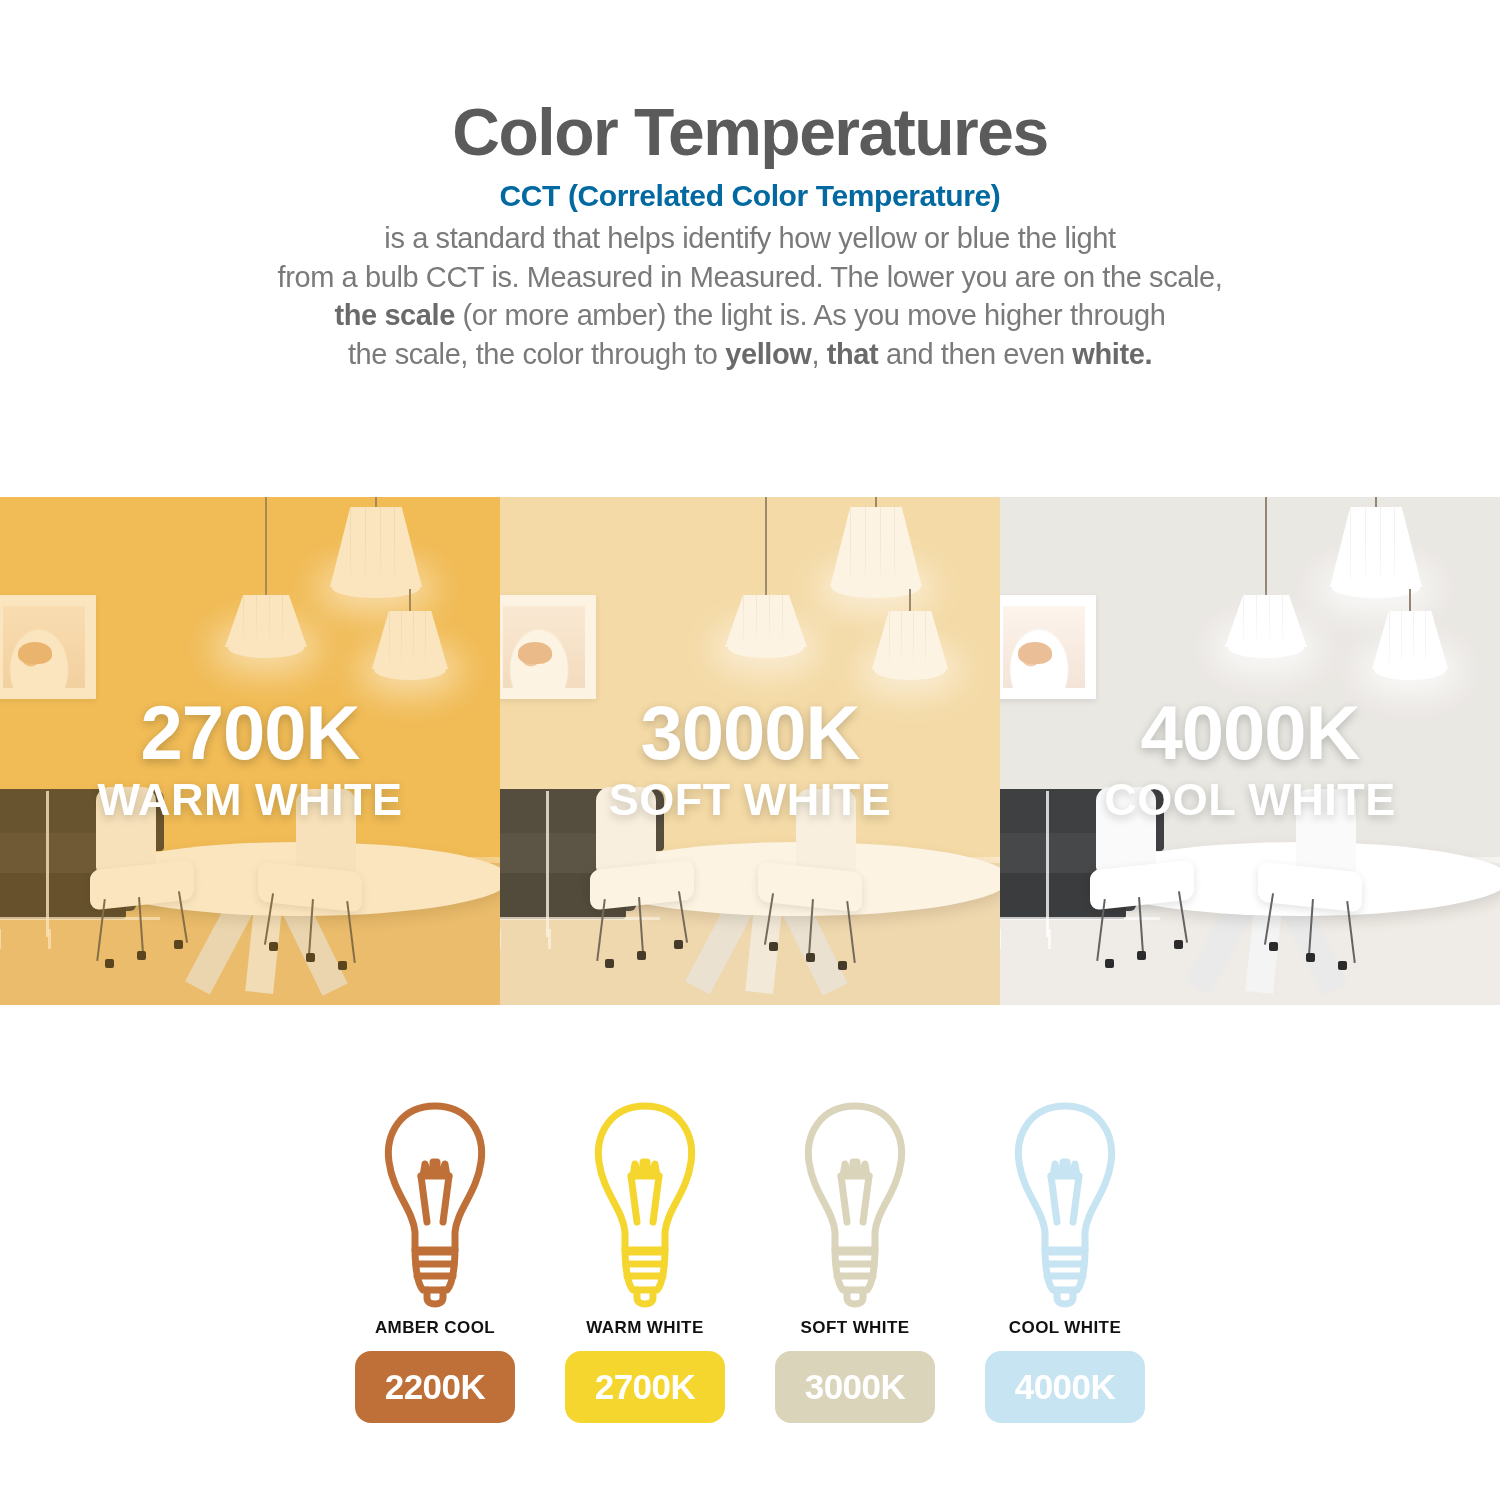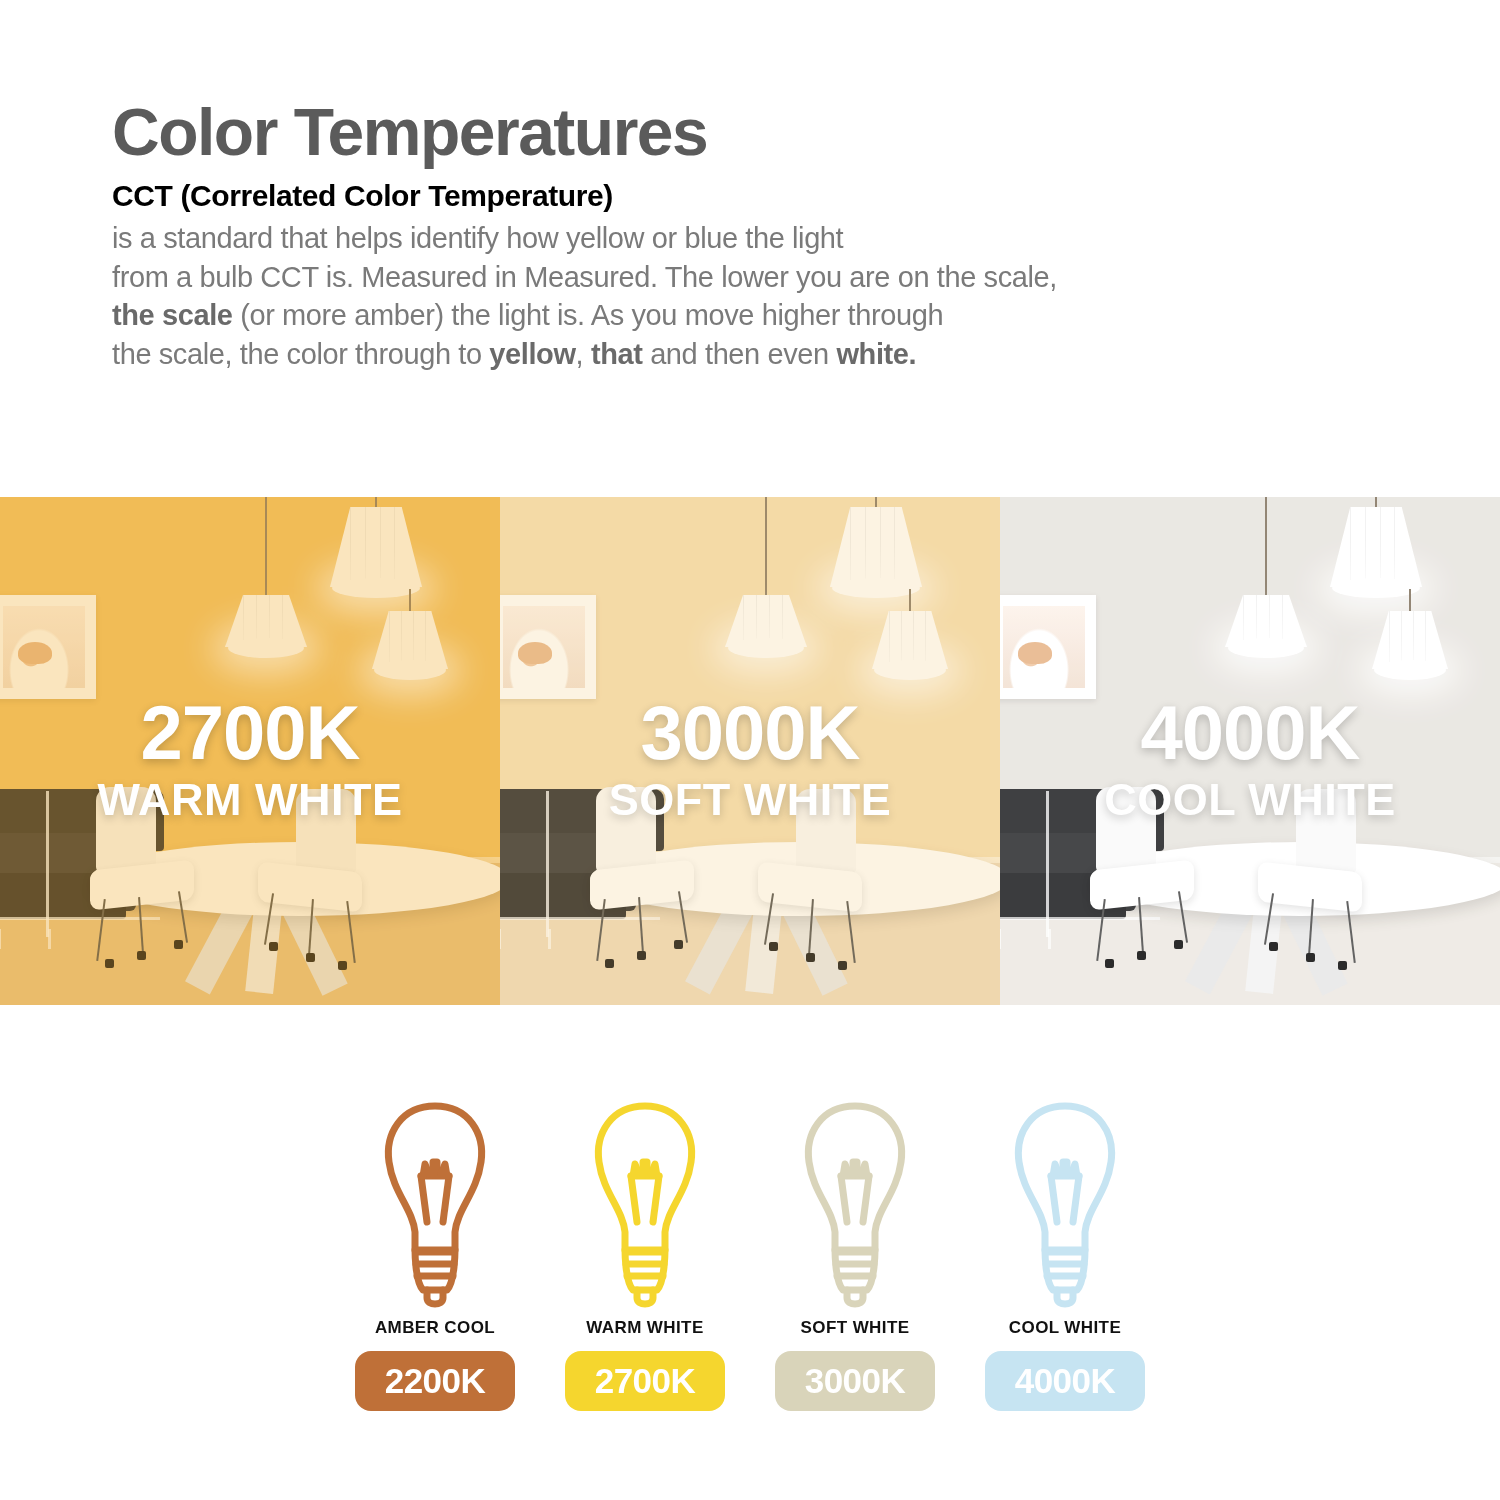--- a/index.html
+++ b/index.html
@@ -5,28 +5,28 @@
   * { box-sizing: border-box; margin: 0; padding: 0; }
   html, body {
     width: 1500px; height: 1500px;
     background: #ffffff;
     font-family: "Liberation Sans", sans-serif;
     overflow: hidden;
   }
   .page { position: relative; width: 1500px; height: 1500px; background:#fff; }
 
   
-  .header { position:absolute; left:112px; top:98px; width:1260px; }
+  .header { position:absolute; left:120px; top:98px; width:1260px;text-align:center; }
   .title {
     font-size: 66px; font-weight: 700; color:#5b5b5b;
     letter-spacing:-1.5px; line-height:1.05; white-space:nowrap;
   }
   .subtitle {
     margin-top:12px;
-    font-size:30px; font-weight:700; color:#000000; letter-spacing:-0.4px;
+    font-size:30px; font-weight:700; color:#0369a1; letter-spacing:-0.4px;
   }
   .body-copy {
     margin-top:6px;
     font-size:29px; font-weight:400; color:#7a7a7a;
     line-height:1.33; letter-spacing:-0.4px;
   }
   .body-copy b { font-weight:700; color:#6a6a6a; }
 
   
   .strip {
@@ -154,21 +154,21 @@
     display:flex; justify-content:center; gap:50px;
   }
   .bulb-col { width:160px; display:flex; flex-direction:column; align-items:center; }
   .bulb-svg { width:120px; height:210px; display:block; }
   .bulb-name {
     margin-top:8px;
     font-size:17px; font-weight:700; color:#111; letter-spacing:0.4px;
     white-space:nowrap;
   }
   .pill {
-    margin-top:13px; width:160px; height:60px; border-radius:16px;
+    margin-top:13px; width:160px; height:72px; border-radius:16px;
     display:flex; align-items:center; justify-content:center;
   }
   .pill span {
     font-size:35px; font-weight:700; color:#ffffff; letter-spacing:-0.5px;
   }
 </style>
 </head>
 <body>
 
 <div class="page">

